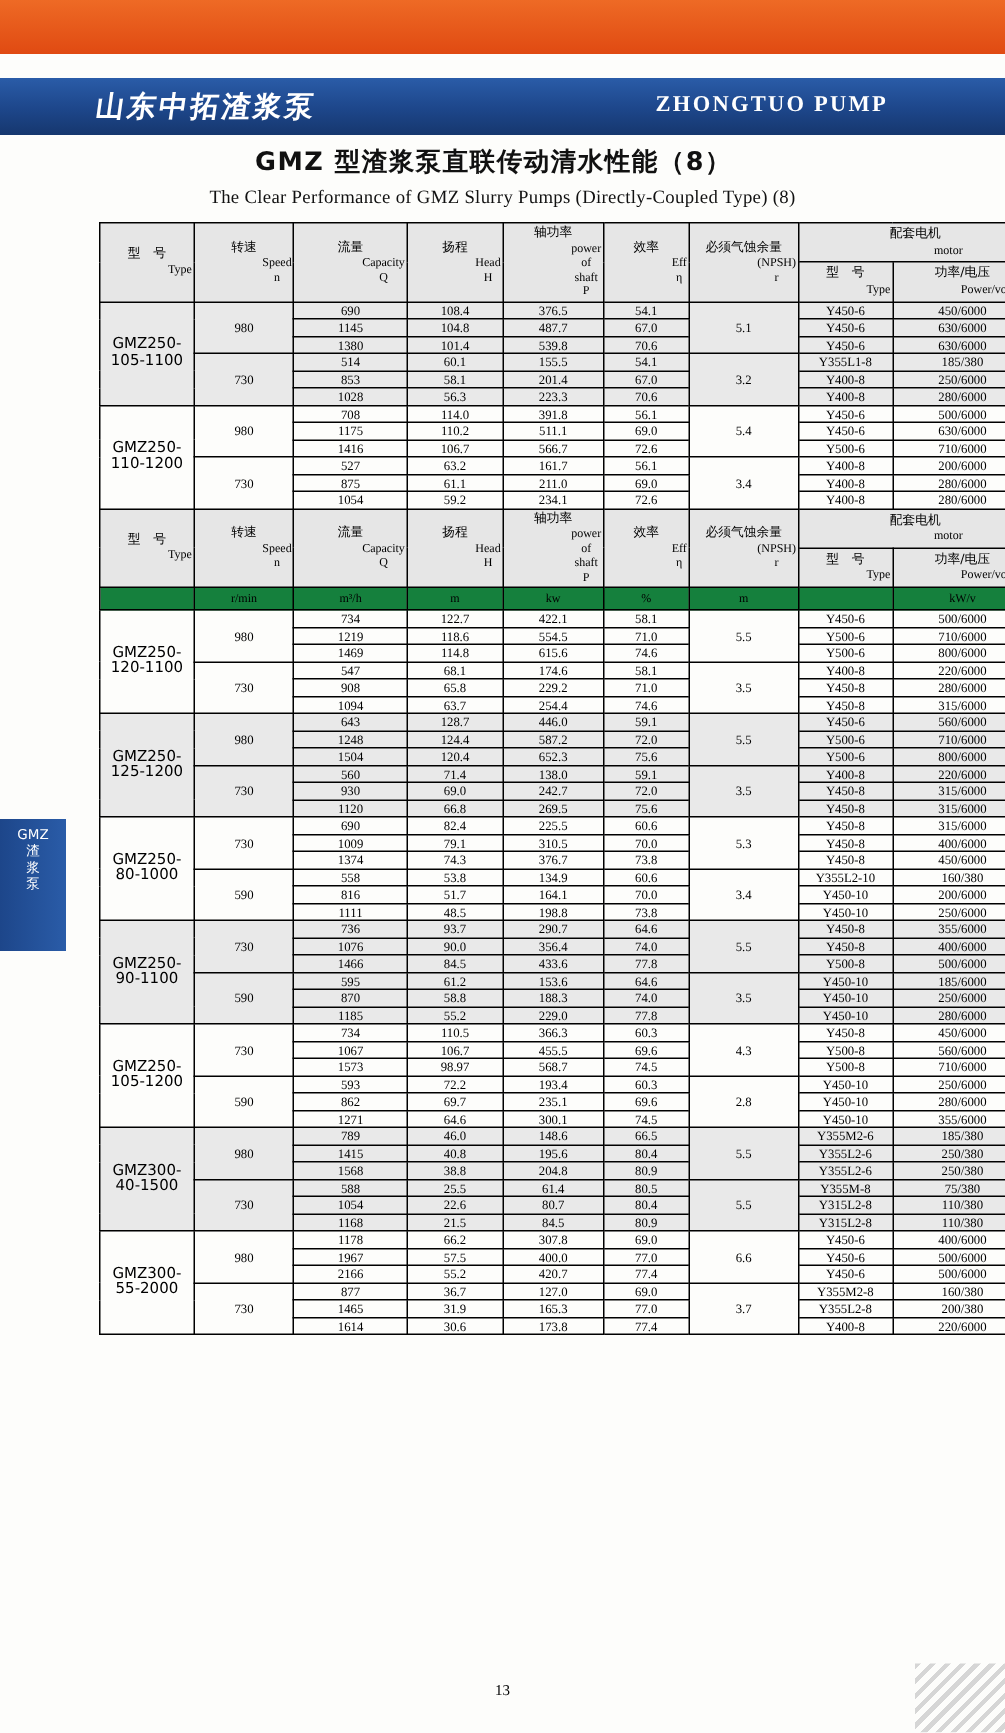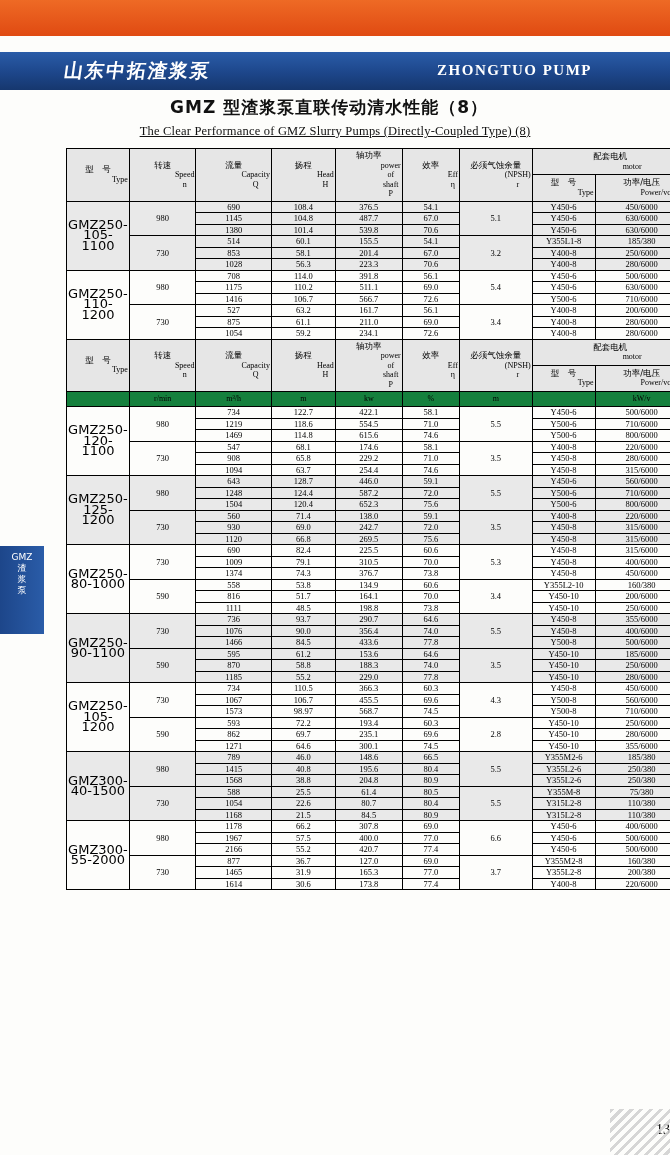--- a/index.html
+++ b/index.html
@@ -42,21 +42,20 @@
     position:absolute;left:0;top:96px;width:658px;text-align:center;
     font-size:17px;font-weight:bold;color:#111;
     font-family:"DejaVu Sans", sans-serif;
     letter-spacing:1px;
   }
   .title-en{
     position:absolute;left:0;top:124px;width:670px;text-align:center;
     font-size:12.5px;color:#111;
     font-family:"Liberation Serif", serif;
     letter-spacing:0.2px;
-    text-decoration:underline;
   }
   
   .side-tab{
     position:absolute;left:0;top:546px;width:44px;height:88px;
     background:linear-gradient(to right,#1d468a 0%,#2a5ca8 100%);
     color:#fff;font-size:9px;
     font-family:"DejaVu Sans", sans-serif;
     text-align:center;
     line-height:11px;
     padding-top:6px;
@@ -99,28 +98,28 @@
     display:block;
     margin-left:44px;
   }
   .unitrow td{
     background:#15803d;
     font-size:8px;
     height:14px;
   }
   .model{
     font-family:"DejaVu Sans", sans-serif;
-    font-size:13px;
+    font-size:10px;
     letter-spacing:0;
   }
   .grp-shade td{background:#e9e9e9;}
   .datacell{height:10.5px;}
   .pagenum{
-    position:absolute;left:0;top:1122px;width:670px;text-align:right;
-    font-size:14px;font-family:"Liberation Serif", serif;color:#000;
+    position:absolute;left:0;top:1122px;width:670px;text-align:center;
+    font-size:10px;font-family:"Liberation Serif", serif;color:#000;
   }
   
   .corner{
     position:absolute;right:0;bottom:0;width:60px;height:46px;
     background:
       repeating-linear-gradient(135deg,#cfcfcf 0 3px,transparent 3px 7px);
     opacity:.85;
   }
 </style>
 </head>

